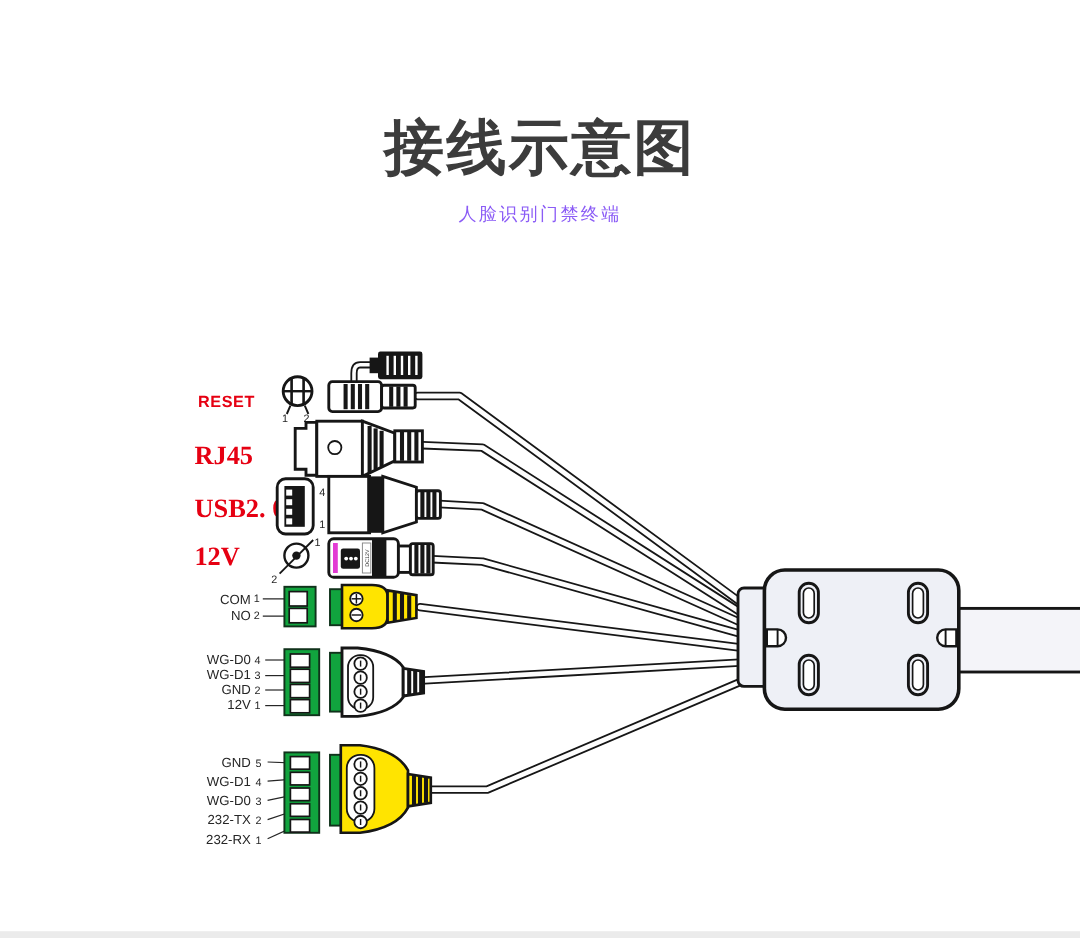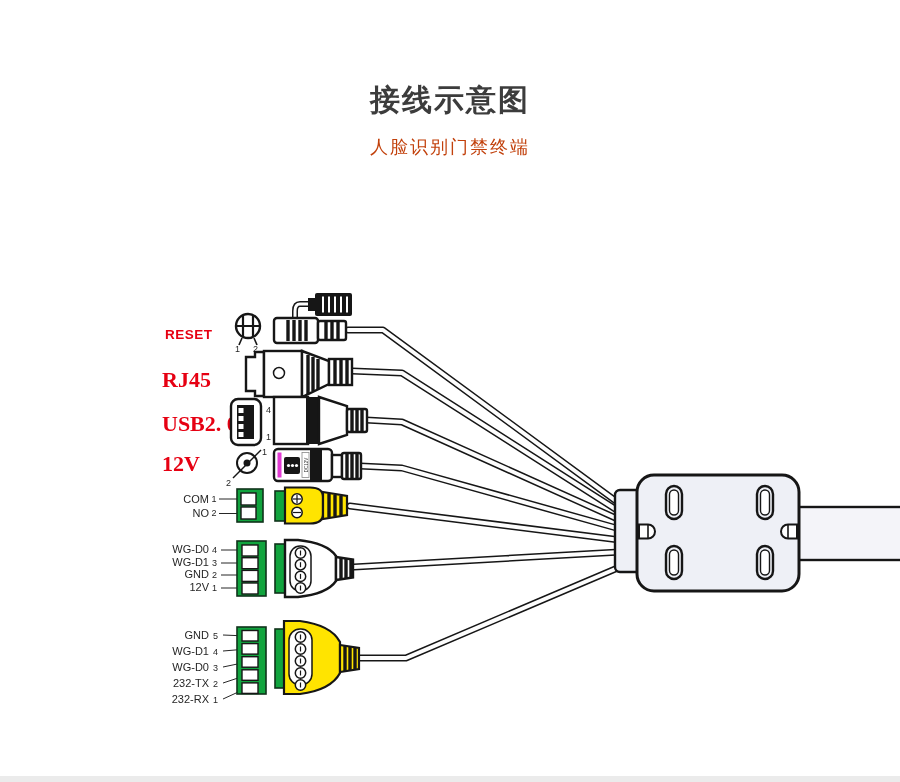--- a/index.html
+++ b/index.html
@@ -2,29 +2,29 @@
 <html><head>
 <meta charset="utf-8">
 <style>
   html,body{margin:0;padding:0;}
   body{
     width:900px;height:782px;position:relative;background:#ffffff;
     font-family:"Liberation Sans", sans-serif;overflow:hidden;
   }
   .header{position:absolute;top:0;left:0;width:900px;text-align:center;padding-top:84px;}
   .header h1{
-    margin:0;font-size:30px;line-height:1.05;font-weight:700;color:#3c3c3c;
+    margin:13px;font-size:50px;line-height:1.05;font-weight:700;color:#3c3c3c;
     font-family:Liberation Sans, sans-serif;letter-spacing:2px;
   }
   .header .sub{
     margin-top:15px;font-size:12.5px;color:#b2b2b2;letter-spacing:3.5px;
     font-family:"Liberation Sans", sans-serif;
   }
   .header .product{
-    margin-top:19px;font-size:18px;color:#c2410c;letter-spacing:2px;
+    margin-top:19px;font-size:15px;color:#8b5cf6;letter-spacing:2px;
   }
   svg{position:absolute;left:0;top:0;}
   .footer-bar{position:absolute;left:0;bottom:0;width:900px;height:6px;background:#ebebeb;}
 
   
   .wireO{stroke:#161616;stroke-width:7;fill:none;stroke-linejoin:round;stroke-linecap:round;}
   .wireC{stroke:#fdfdfd;stroke-width:4;fill:none;stroke-linejoin:round;stroke-linecap:round;}
   .body{fill:#ffffff;stroke:#161616;stroke-width:2.4;}
   .thin{fill:#ffffff;stroke:#161616;stroke-width:1.5;}
   .dark{fill:#161616;stroke:none;}

